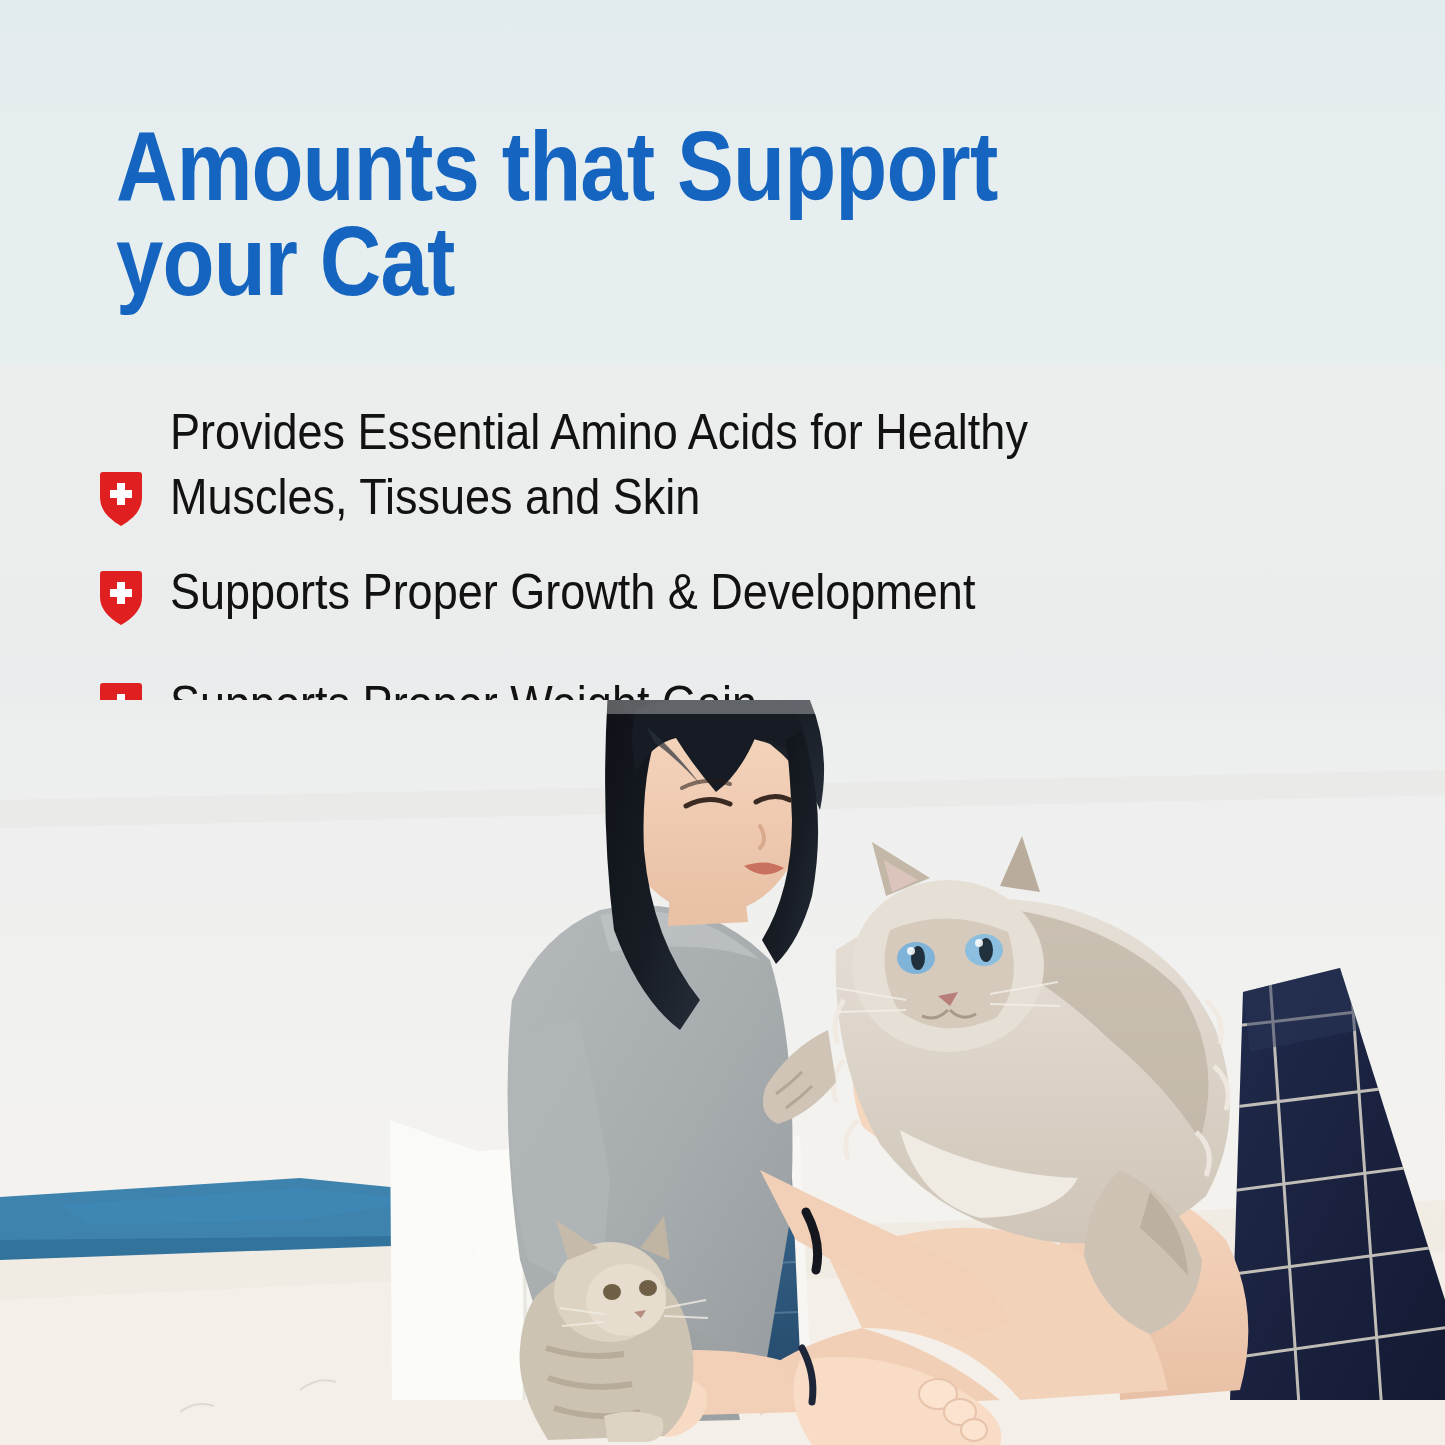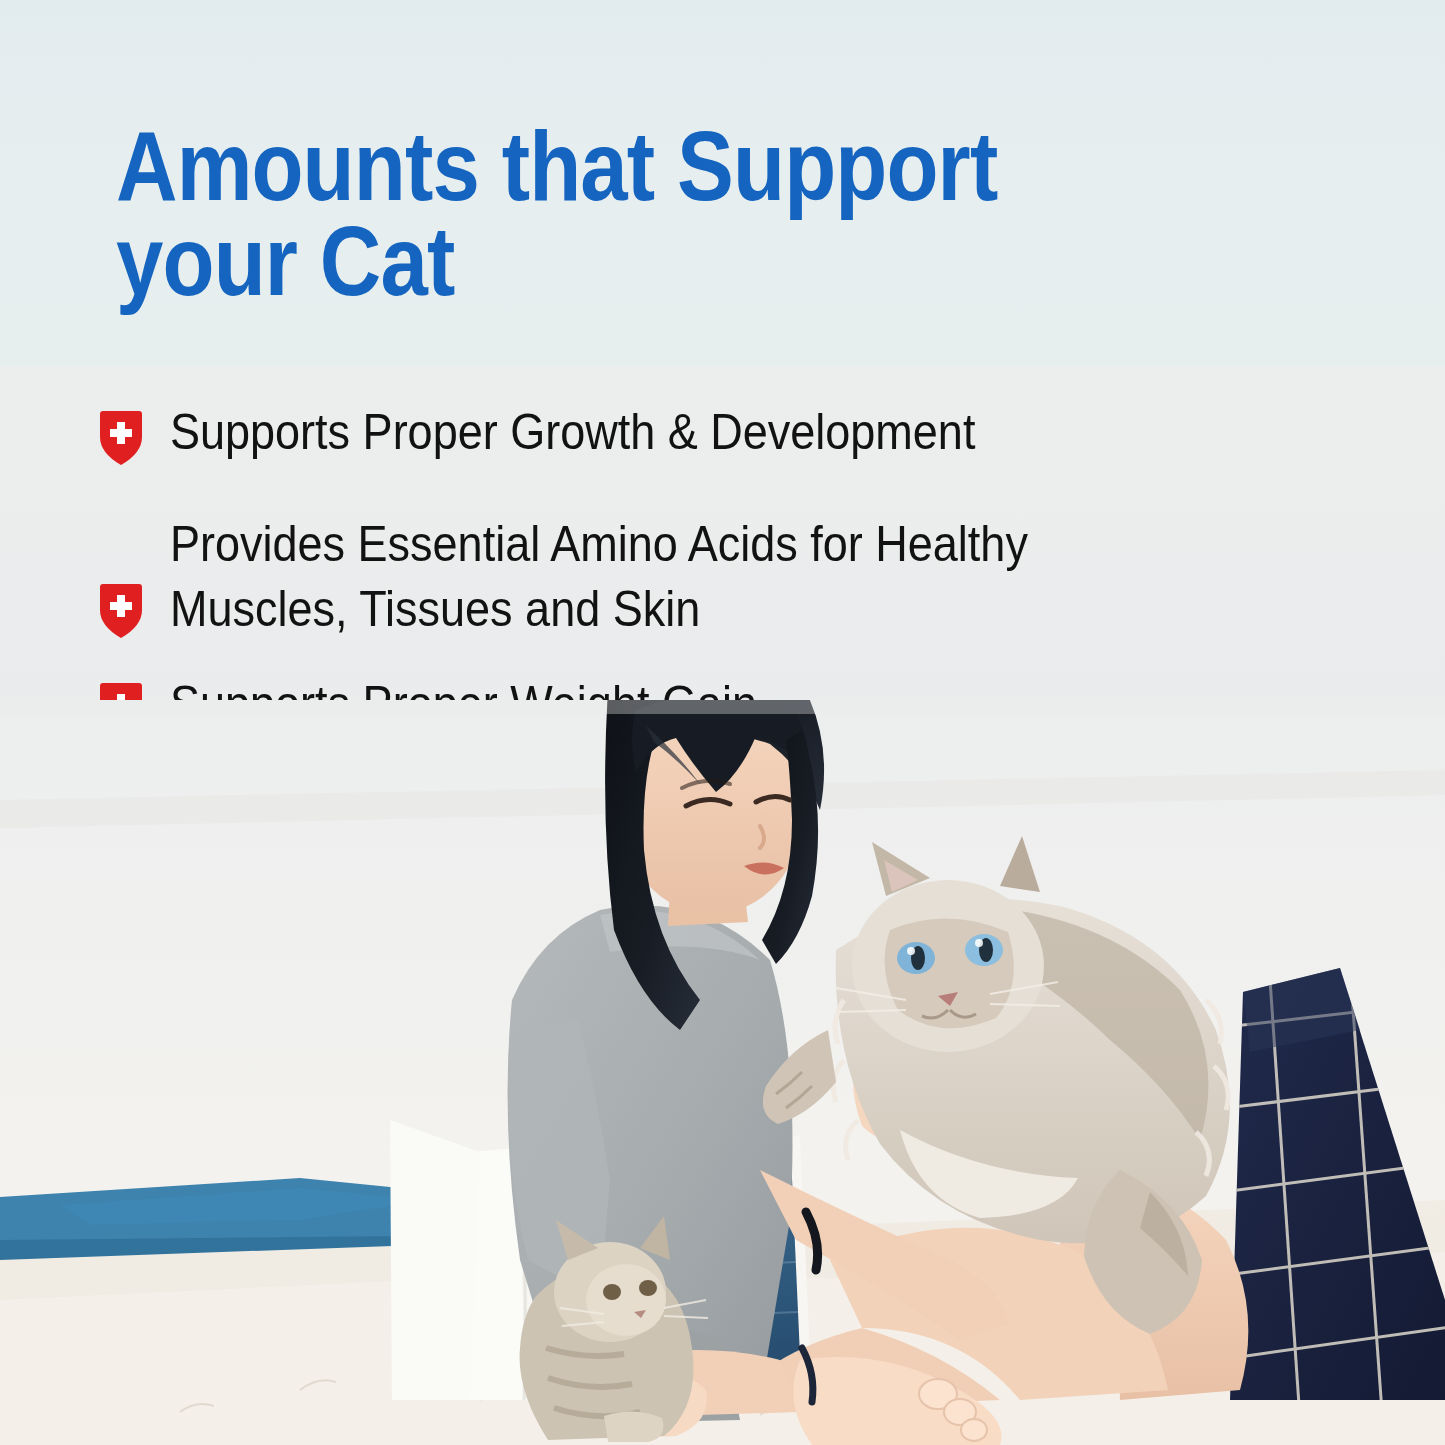--- a/index.html
+++ b/index.html
@@ -73,35 +73,35 @@
 <div id="stage">
 
   <div class="bg-top"></div>
   <div class="bg-bottom"></div>
 
   <div class="heading">Amounts that Support
 your Cat</div>
 
   <div class="bullets">
 
-    <div class="bullet-row r1">
-      <svg class="shield" viewBox="0 0 46 56">
-        <path d="M2 4 Q2 1 5 1 L41 1 Q44 1 44 4 L44 27 Q44 43 23 55 Q2 43 2 27 Z" fill="#e02020"></path>
-        <path d="M19 12 h8 v7 h7 v8 h-7 v7 h-8 v-7 h-7 v-8 h7 z" fill="#ffffff"></path>
-      </svg>
-      <div class="bullet-text">Supports Proper Growth &amp; Development</div>
-    </div>
-
     <div class="bullet-row r2">
       <svg class="shield" viewBox="0 0 46 56">
         <path d="M2 4 Q2 1 5 1 L41 1 Q44 1 44 4 L44 27 Q44 43 23 55 Q2 43 2 27 Z" fill="#e02020"></path>
         <path d="M19 12 h8 v7 h7 v8 h-7 v7 h-8 v-7 h-7 v-8 h7 z" fill="#ffffff"></path>
       </svg>
       <div class="bullet-text">Provides Essential Amino Acids for Healthy
 Muscles, Tissues and Skin</div>
+    </div>
+
+    <div class="bullet-row r1">
+      <svg class="shield" viewBox="0 0 46 56">
+        <path d="M2 4 Q2 1 5 1 L41 1 Q44 1 44 4 L44 27 Q44 43 23 55 Q2 43 2 27 Z" fill="#e02020"></path>
+        <path d="M19 12 h8 v7 h7 v8 h-7 v7 h-8 v-7 h-7 v-8 h7 z" fill="#ffffff"></path>
+      </svg>
+      <div class="bullet-text">Supports Proper Growth &amp; Development</div>
     </div>
 
     <div class="bullet-row r3">
       <svg class="shield" viewBox="0 0 46 56">
         <path d="M2 4 Q2 1 5 1 L41 1 Q44 1 44 4 L44 27 Q44 43 23 55 Q2 43 2 27 Z" fill="#e02020"></path>
         <path d="M19 12 h8 v7 h7 v8 h-7 v7 h-8 v-7 h-7 v-8 h7 z" fill="#ffffff"></path>
       </svg>
       <div class="bullet-text">Supports Proper Weight Gain</div>
     </div>
 

